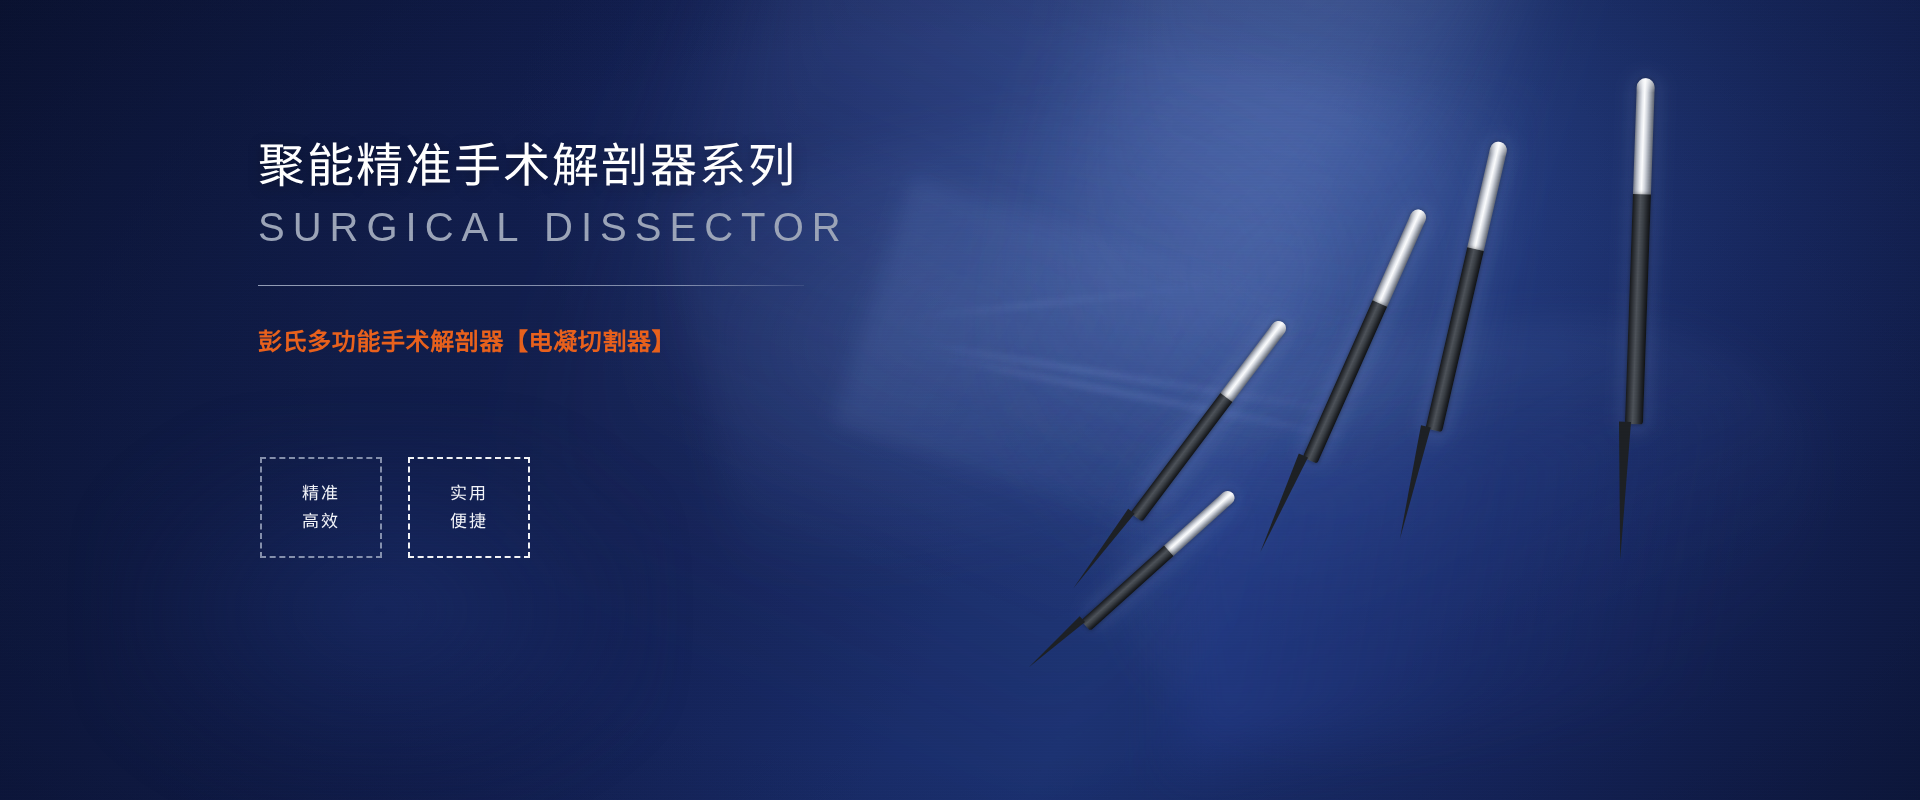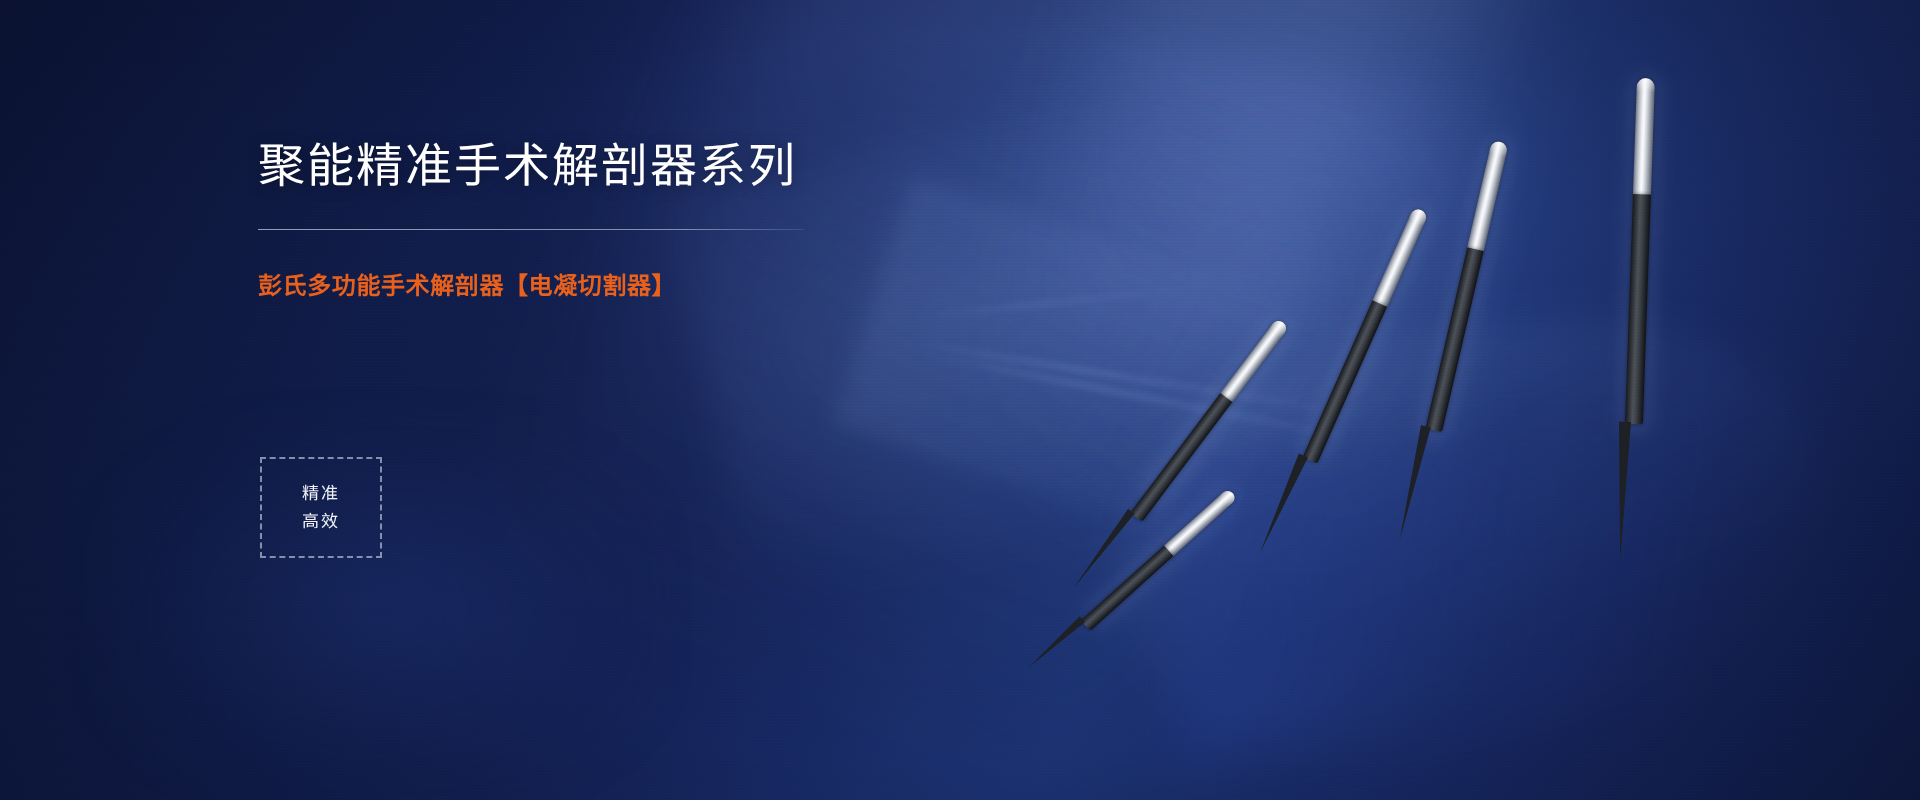--- a/index.html
+++ b/index.html
@@ -275,29 +275,34 @@
 
   <div class="instrument" style="left:1637px; top:78px; transform:rotate(2deg);">
     <div class="ins-glow" style="width:33px; height:360px;"></div>
     <div class="ins-handle" style="width:18px; height:118px;"></div>
     <div class="ins-shaft" style="top:116px; width:18px; height:230px; border-radius:0 0 3px 3px;"></div>
     <div class="ins-tip" style="top:344px; margin-left:-6px; border-width:138px 6px 0 6px; border-top-color:#1d2024;"></div>
   </div>
 
   <div class="text-block">
     <div class="title-cn">聚能精准手术解剖器系列</div>
+    <div class="title-en">SURGICAL DISSECTOR</div>
     <div class="divider"></div>
     <div class="sub-cn">彭氏多功能手术解剖器【电凝切割器】</div>
   </div>
 
   <div class="features">
 
     <div class="feature-box">
       <span class="feature-line">精准</span>
       <span class="feature-line">高效</span>
     </div>
 
+    <div class="feature-box bright">
+      <span class="feature-line">实用</span>
+      <span class="feature-line">便捷</span>
+    </div>
 
 
   </div>
 
   <div class="grain"></div>
 </div>
 
 </body></html>

